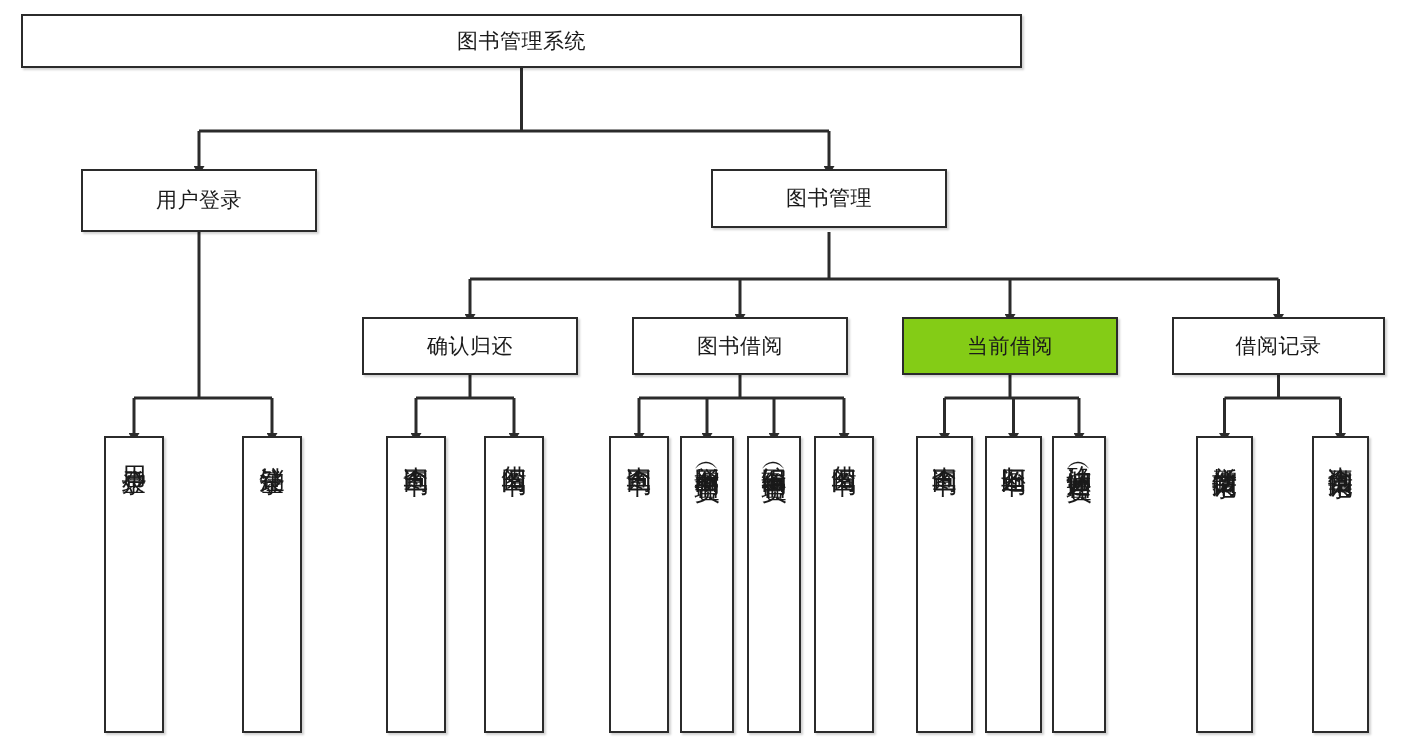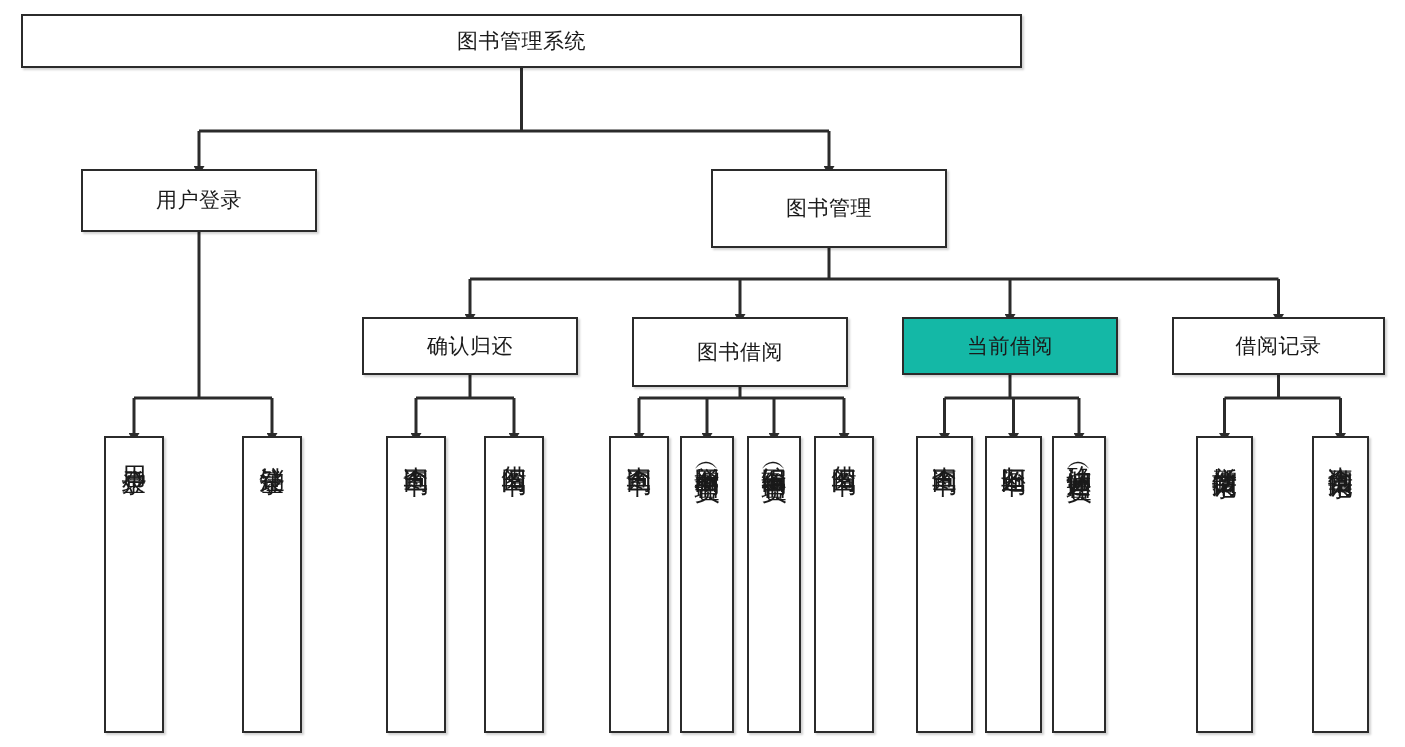--- a/index.html
+++ b/index.html
@@ -114,30 +114,30 @@
       </g>
   </svg>
 
   <div id="nodes">
       <div class="node horiz" style="left: 21px; top: 14px; width: 1001px; height: 54px; border-color: rgb(43, 43, 43); background: rgb(255, 255, 255); color: rgb(26, 26, 26);">
         <span class="label">图书管理系统</span>
       </div>
       <div class="node horiz" style="left: 81px; top: 169px; width: 236px; height: 63px; border-color: rgb(43, 43, 43); background: rgb(255, 255, 255); color: rgb(26, 26, 26);">
         <span class="label">用户登录</span>
       </div>
-      <div class="node horiz" style="left: 711px; top: 169px; width: 236px; height: 79px; border-color: rgb(43, 43, 43); background: rgb(255, 255, 255); color: rgb(26, 26, 26);">
+      <div class="node horiz" style="left: 711px; top: 169px; width: 236px; height: 59px; border-color: rgb(43, 43, 43); background: rgb(255, 255, 255); color: rgb(26, 26, 26);">
         <span class="label">图书管理</span>
       </div>
       <div class="node horiz" style="left: 362px; top: 317px; width: 216px; height: 58px; border-color: rgb(43, 43, 43); background: rgb(255, 255, 255); color: rgb(26, 26, 26);">
         <span class="label">确认归还</span>
       </div>
-      <div class="node horiz" style="left: 632px; top: 317px; width: 216px; height: 70px; border-color: rgb(43, 43, 43); background: rgb(255, 255, 255); color: rgb(26, 26, 26);">
+      <div class="node horiz" style="left: 632px; top: 317px; width: 216px; height: 58px; border-color: rgb(43, 43, 43); background: rgb(255, 255, 255); color: rgb(26, 26, 26);">
         <span class="label">图书借阅</span>
       </div>
-      <div class="node horiz" style="left: 902px; top: 317px; width: 216px; height: 58px; border-color: rgb(43, 43, 43); background: #14b8a6; color: rgb(26, 26, 26);">
+      <div class="node horiz" style="left: 902px; top: 317px; width: 216px; height: 58px; border-color: rgb(43, 43, 43); background: #84cc16; color: rgb(26, 26, 26);">
         <span class="label">当前借阅</span>
       </div>
       <div class="node horiz" style="left: 1172px; top: 317px; width: 213px; height: 58px; border-color: rgb(43, 43, 43); background: rgb(255, 255, 255); color: rgb(26, 26, 26);">
         <span class="label">借阅记录</span>
       </div>
       <div class="node vert" style="left: 104px; top: 436px; width: 60px; height: 297px; border-color: rgb(43, 43, 43); background: rgb(255, 255, 255); color: rgb(26, 26, 26);">
         <span class="label">用户登录</span>
       </div>
       <div class="node vert" style="left: 242px; top: 436px; width: 60px; height: 297px; border-color: rgb(43, 43, 43); background: rgb(255, 255, 255); color: rgb(26, 26, 26);">
         <span class="label">注销登录</span>

